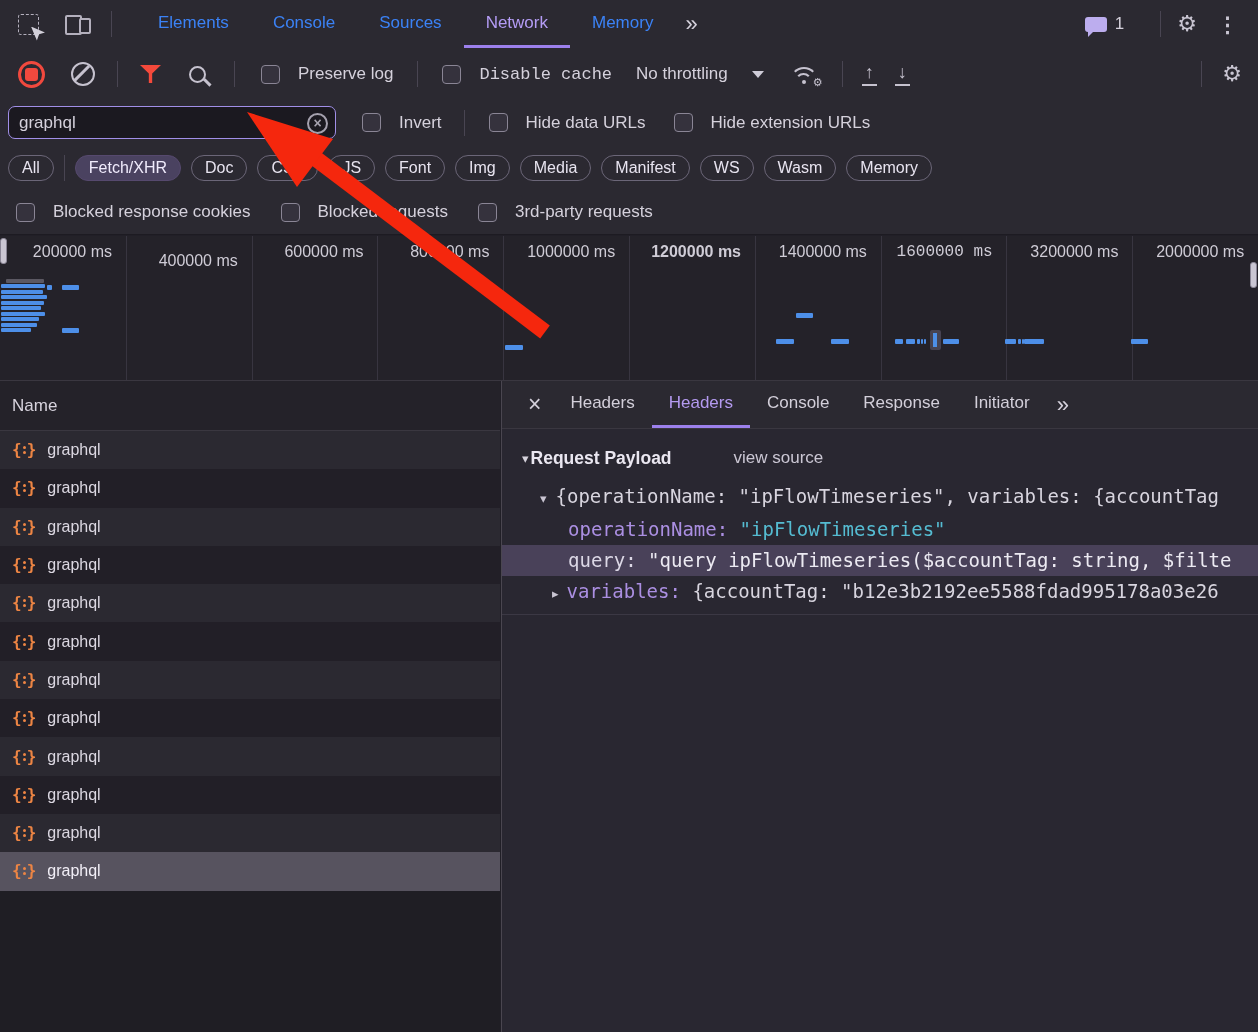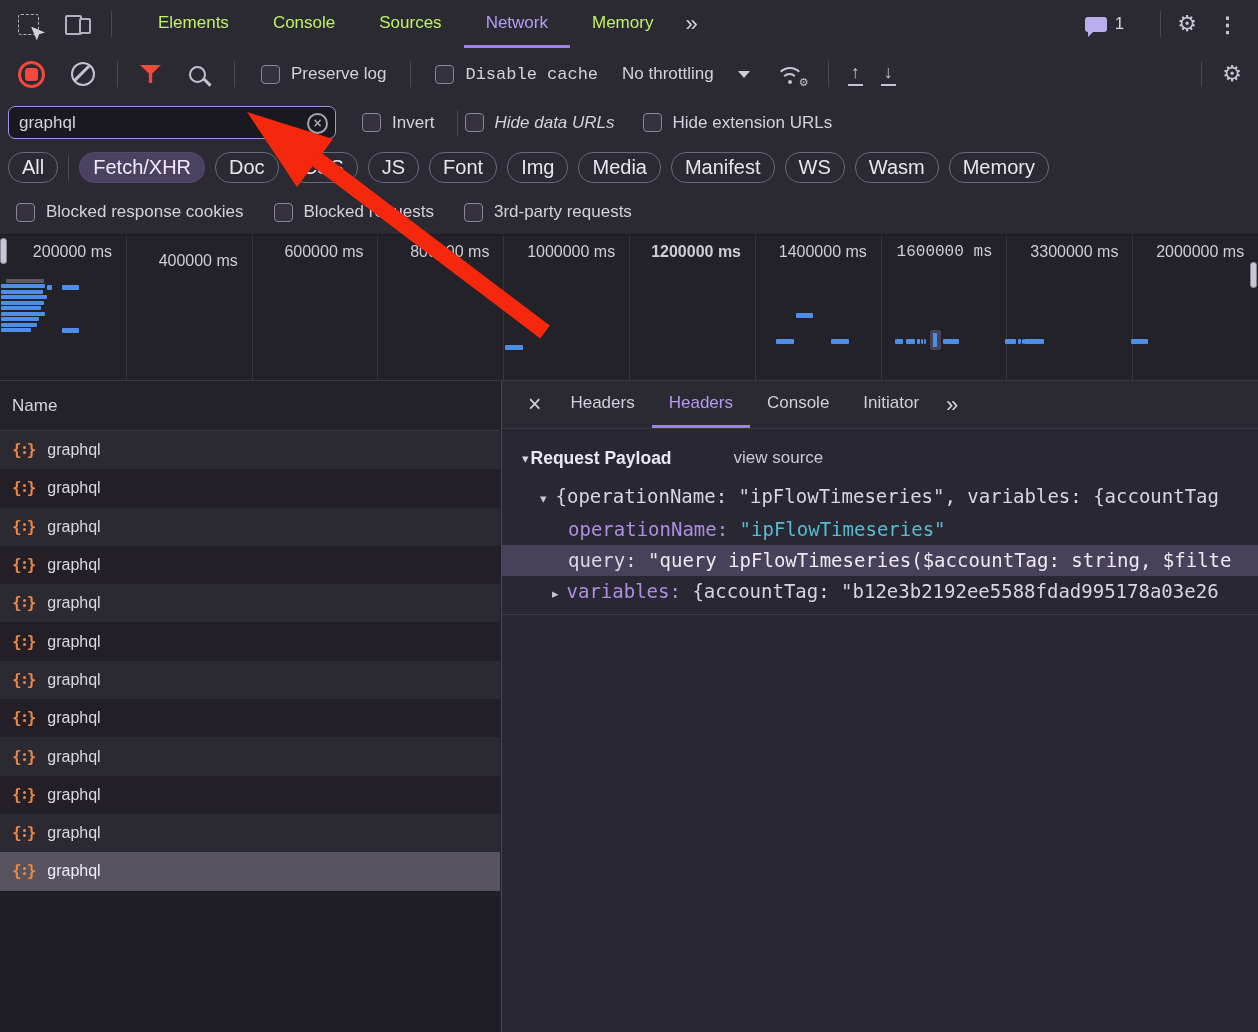--- a/index.html
+++ b/index.html
@@ -14,21 +14,21 @@
   .row1{left:0;top:0;width:100%;height:48px;background:#2b2931;border-bottom:1px solid #1d1b22;
         display:flex;align-items:center;}
   .inspect{width:19px;height:19px;border:1.7px dashed #b4b0bd;border-radius:3px;position:relative;margin-left:18px;flex:0 0 auto;}
   .inspect::after{content:"";position:absolute;right:-7px;bottom:-7px;width:14px;height:14px;background:#d2cfd9;
         clip-path:polygon(0 0,100% 42%,58% 56%,42% 100%);}
   .device{position:relative;width:26px;height:22px;margin-left:26px;flex:0 0 auto;}
   .device::before{content:"";position:absolute;left:0;top:2px;width:13px;height:16px;border:2px solid #b4b0bd;border-radius:2px;}
   .device::after{content:"";position:absolute;right:0;top:5px;width:8px;height:12px;border:2px solid #b4b0bd;border-radius:2px;background:#2b2931;}
   .row1 .vsep{margin-left:20px;}
   .tabs{display:flex;align-items:center;height:100%;margin-left:24px;}
-  .tab{height:100%;display:flex;align-items:center;padding:0 22px;font-size:17px;color:#bef264;cursor:default;border-bottom:3px solid transparent;box-sizing:border-box;}
+  .tab{height:100%;display:flex;align-items:center;padding:0 22px;font-size:17px;color:#3b82f6;cursor:default;border-bottom:3px solid transparent;box-sizing:border-box;}
   .tab.active{color:#b49cf5;border-bottom:3px solid #9c80ec;}
   .chev{font-size:22px;color:#d5d1dc;letter-spacing:-3px;padding:0 10px;}
   .row1 .right{margin-left:auto;display:flex;align-items:center;gap:16px;padding-right:16px;}
   .bubble{width:22px;height:15px;background:#bcadee;border-radius:3px;position:relative;}
   .bubble::after{content:"";position:absolute;left:3px;bottom:-5px;width:0;height:0;
         border:5px solid transparent;border-top-color:#bcadee;border-left-color:#bcadee;}
   .badge{font-size:17px;color:#d5d1dc;margin-left:-8px;}
   .gear{font-size:22px;color:#c9c5d2;line-height:1;}
   .kebab{font-size:21px;color:#c9c5d2;font-weight:bold;line-height:1;padding:0 4px;}
 
@@ -37,21 +37,21 @@
         display:flex;align-items:center;gap:0;}
   .rec{width:21px;height:21px;border:3px solid #f1493e;border-radius:50%;position:relative;margin-left:18px;flex:0 0 auto;}
   .rec::after{content:"";position:absolute;inset:4px;background:#f1493e;border-radius:3px;}
   .clear-ic{width:20px;height:20px;border:2.5px solid #c6c2cf;border-radius:50%;position:relative;margin-left:26px;flex:0 0 auto;}
   .clear-ic::after{content:"";position:absolute;left:-2px;top:8px;width:21px;height:2.5px;background:#c6c2cf;transform:rotate(-45deg);}
   .row2 .vsep{margin-left:22px;}
   .funnel{width:21px;height:18px;background:#f4493b;margin-left:22px;flex:0 0 auto;
         clip-path:polygon(0 0,100% 0,58% 47%,58% 100%,42% 100%,42% 47%);}
   .search-ic{width:13px;height:13px;border:2.5px solid #c6c2cf;border-radius:50%;position:relative;margin-left:28px;flex:0 0 auto;}
   .search-ic::after{content:"";position:absolute;width:9px;height:2.5px;background:#c6c2cf;right:-8px;bottom:-3px;transform:rotate(45deg);}
-  .ckgroup{display:flex;align-items:center;gap:11px;text-align:center;}
+  .ckgroup{display:flex;align-items:center;gap:18px;text-align:center;}
   .dd{width:0;height:0;border-left:6px solid transparent;border-right:6px solid transparent;border-top:7px solid #cfccd8;}
   .wifi{position:relative;width:30px;height:22px;flex:0 0 auto;}
   .wifi i{position:absolute;border:2.5px solid transparent;border-top-color:#c6c2cf;border-radius:50%;}
   .wifi .a1{width:24px;height:24px;left:0;top:4px;}
   .wifi .a2{width:13px;height:13px;left:5.5px;top:10px;}
   .wifi .dot{position:absolute;width:4px;height:4px;border-radius:50%;background:#c6c2cf;left:12px;top:17px;}
   .wifi .wgear{position:absolute;right:-3px;bottom:-4px;font-size:11px;color:#c6c2cf;}
   .trayarrow{position:relative;font-size:18px;font-weight:bold;color:#c6c2cf;line-height:1;padding-bottom:4px;}
   .trayarrow::after{content:"";position:absolute;left:-3px;right:-3px;bottom:-1px;height:2.5px;background:#c6c2cf;}
   .row2 .right{margin-left:auto;display:flex;align-items:center;gap:20px;padding-right:16px;}
@@ -61,21 +61,21 @@
   .flt-wrap{position:relative;margin-left:8px;flex:0 0 auto;}
   .flt{width:282px;height:31px;background:#1b1920;border:1.5px solid #a18fe8;border-radius:7px;
        color:#d5d1dc;font-size:17px;padding:0 34px 0 10px;outline:none;font-family:"Liberation Sans",sans-serif;box-sizing:content-box;}
   .inp-clear{position:absolute;right:8px;top:7px;width:17px;height:17px;border:2px solid #a5a1ae;border-radius:50%;
        color:#a5a1ae;font-size:14px;line-height:16px;text-align:center;font-weight:bold;}
   .row3 .vsep{margin-left:24px;}
   .row3 .ckgroup{margin-left:26px;}
 
   
   .row4{left:0;top:145px;width:100%;height:45px;background:#2b2931;display:flex;align-items:center;gap:10px;padding-left:8px;box-sizing:border-box;}
-  .chip{border:1.5px solid #6b6678;border-radius:15px;padding:3px 13px;font-size:20px;color:#e8e4f0;white-space:nowrap;}
+  .chip{border:1.5px solid #6b6678;border-radius:15px;padding:3px 13px;font-size:16px;color:#e8e4f0;white-space:nowrap;}
   .chip.selected{background:#4a4260;border-color:#56496e;color:#f0ebfc;}
 
   
   .row5{left:0;top:190px;width:100%;height:45px;background:#2b2931;border-bottom:1px solid #1d1b22;
         display:flex;align-items:center;gap:30px;padding-left:16px;box-sizing:border-box;}
 
   
   .overview{left:0;top:236px;width:100%;height:144px;background:#242229;border-bottom:1px solid #3a3740;overflow:hidden;}
   .tick{position:absolute;top:7px;width:112px;text-align:right;font-size:16px;color:#cfccd6;white-space:nowrap;}
   .colline{position:absolute;top:0;bottom:0;width:1px;background:#383540;}
@@ -190,21 +190,21 @@
   <div class="abs row3">
     <span class="flt-wrap">
       <input class="flt" type="text" value="graphql" style="">
       <span class="inp-clear">×</span>
     </span>
     <span class="ckgroup" style="margin-left:26px;">
       <span class="cb"></span>
       <span class="lbl">Invert</span>
     </span>
     <span class="vsep" style="margin-left:22px;"></span>
-    <span class="ckgroup" style="margin-left:7px;font-style:italic;">
+    <span class="ckgroup" style="margin-left:24px;">
       <span class="cb"></span>
       <span class="lbl">Hide data URLs</span>
     </span>
     <span class="ckgroup" style="margin-left:28px;">
       <span class="cb"></span>
       <span class="lbl">Hide extension URLs</span>
     </span>
   </div>
 
   <div class="abs row4" id="chips">
@@ -249,21 +249,21 @@
       <div class="tick" style="left: 377.4px;">800000 ms</div>
       <div class="colline" style="left: 377.4px;"></div>
       <div class="tick" style="left: 503.2px;">1000000 ms</div>
       <div class="colline" style="left: 503.2px;"></div>
       <div class="tick" style="left: 629px; font-weight: bold;">1200000 ms</div>
       <div class="colline" style="left: 629px;"></div>
       <div class="tick" style="left: 754.8px;">1400000 ms</div>
       <div class="colline" style="left: 754.8px;"></div>
       <div class="tick" style="left: 880.6px; font-family: Liberation Mono, monospace;">1600000 ms</div>
       <div class="colline" style="left: 880.6px;"></div>
-      <div class="tick" style="left: 1006.4px;">3300000 ms</div>
+      <div class="tick" style="left: 1006.4px;">3200000 ms</div>
       <div class="colline" style="left: 1006.4px;"></div>
       <div class="tick" style="left: 1132.2px;">2000000 ms</div>
       <div class="colline" style="left: 1132.2px;"></div>
       <div class="wbar gray" style="left: 6px; top: 43px; width: 38px; height: 4px;"></div>
       <div class="wbar" style="left: 1px; top: 48px; width: 44px; height: 4px; background: rgb(77, 143, 232);"></div>
       <div class="wbar" style="left: 1px; top: 54px; width: 42px; height: 4px; background: rgb(77, 143, 232);"></div>
       <div class="wbar" style="left: 1px; top: 59px; width: 46px; height: 4px; background: rgb(77, 143, 232);"></div>
       <div class="wbar" style="left: 1px; top: 65px; width: 43px; height: 4px; background: rgb(77, 143, 232);"></div>
       <div class="wbar" style="left: 1px; top: 70px; width: 40px; height: 4px; background: rgb(77, 143, 232);"></div>
       <div class="wbar" style="left: 1px; top: 76px; width: 44px; height: 4px; background: rgb(77, 143, 232);"></div>
@@ -345,20 +345,21 @@
       </div>
   </div>
 
   <div class="abs details-panel">
     <div class="dtabs">
       <span class="dclose">×</span>
       <span id="detail-tabs" style="display:flex;height:100%;">
           <div class="dtab">Headers</div>
           <div class="dtab active">Headers</div>
           <div class="dtab">Console</div>
+          <div class="dtab">Response</div>
           <div class="dtab">Initiator</div>
         </span>
       <span class="chev">»</span>
     </div>
     <div class="payload">
       <div class="p-title-row">
         <span class="p-tri">▾</span>
         <span class="p-title">Request Payload</span>
         <span class="view-src">view source</span>
       </div>

